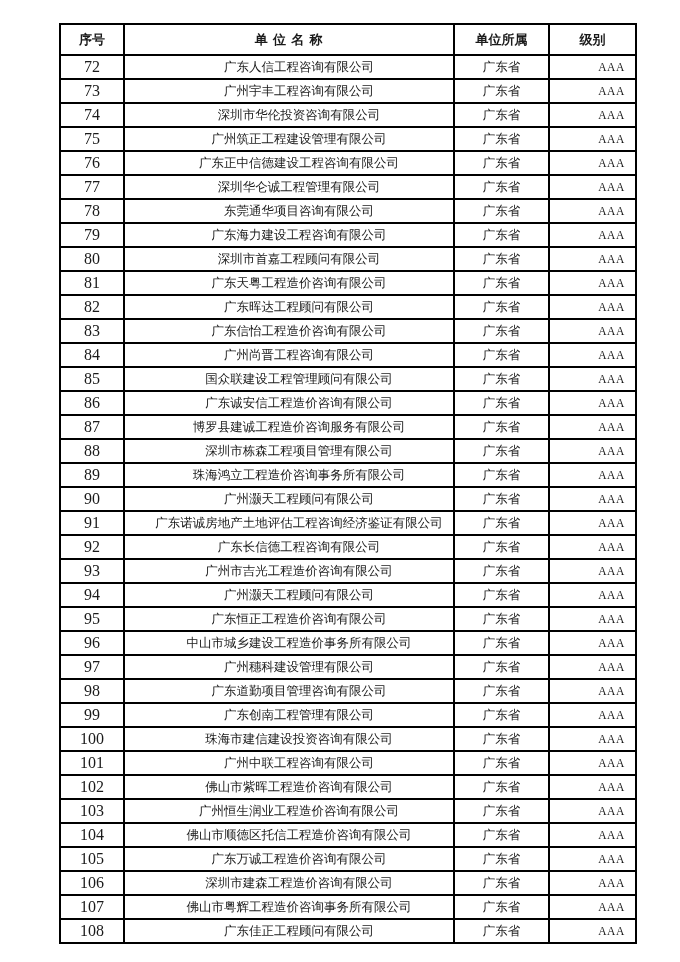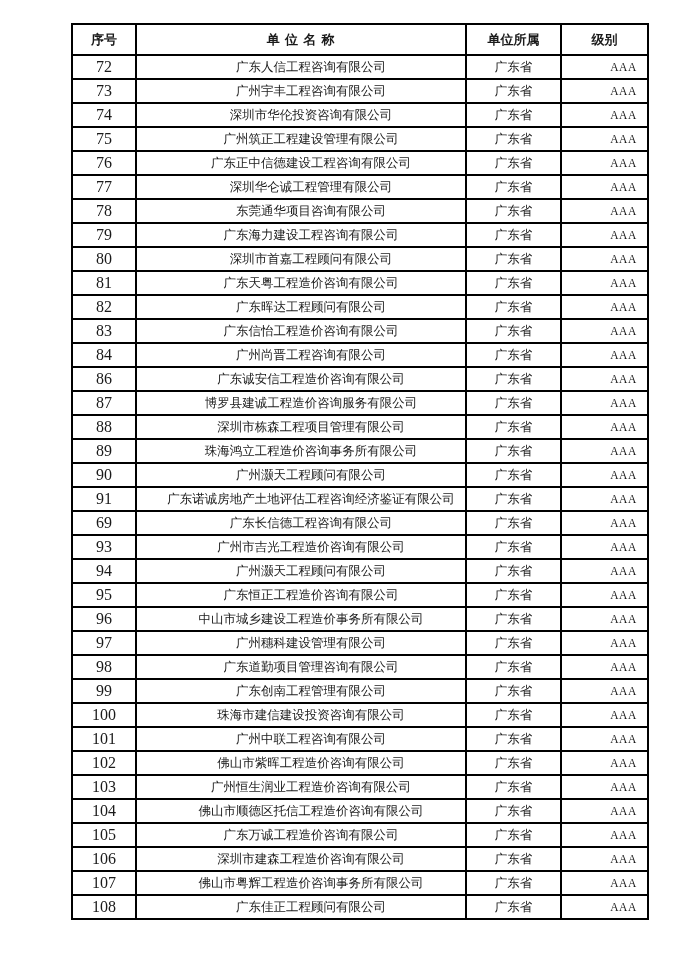--- a/index.html
+++ b/index.html
@@ -14,21 +14,21 @@
   }
   .page {
     position: relative;
     width: 680px;
     height: 962px;
     background: #ffffff;
     overflow: hidden;
   }
   table.company-table {
     position: absolute;
-    left: 71px;
+    left: 59px;
     top: 23px;
     width: 576px;
     border-collapse: collapse;
     table-layout: fixed;
     border-radius: 32px;
   }
   table.company-table th,
   table.company-table td {
     border: 2px solid #000000;
     overflow: hidden;
@@ -146,20 +146,26 @@
     <td class="col-aff">广东省</td>
     <td class="col-level">AAA</td>
   </tr>
         <tr class="data-row">
     <td class="col-index">84</td>
     <td class="col-name">广州尚晋工程咨询有限公司</td>
     <td class="col-aff">广东省</td>
     <td class="col-level">AAA</td>
   </tr>
         <tr class="data-row">
+    <td class="col-index">85</td>
+    <td class="col-name">国众联建设工程管理顾问有限公司</td>
+    <td class="col-aff">广东省</td>
+    <td class="col-level">AAA</td>
+  </tr>
+        <tr class="data-row">
     <td class="col-index">86</td>
     <td class="col-name">广东诚安信工程造价咨询有限公司</td>
     <td class="col-aff">广东省</td>
     <td class="col-level">AAA</td>
   </tr>
         <tr class="data-row">
     <td class="col-index">87</td>
     <td class="col-name">博罗县建诚工程造价咨询服务有限公司</td>
     <td class="col-aff">广东省</td>
     <td class="col-level">AAA</td>
@@ -182,21 +188,21 @@
     <td class="col-aff">广东省</td>
     <td class="col-level">AAA</td>
   </tr>
         <tr class="data-row">
     <td class="col-index">91</td>
     <td class="col-name">广东诺诚房地产土地评估工程咨询经济鉴证有限公司</td>
     <td class="col-aff">广东省</td>
     <td class="col-level">AAA</td>
   </tr>
         <tr class="data-row">
-    <td class="col-index">69</td>
+    <td class="col-index">92</td>
     <td class="col-name">广东长信德工程咨询有限公司</td>
     <td class="col-aff">广东省</td>
     <td class="col-level">AAA</td>
   </tr>
         <tr class="data-row">
     <td class="col-index">93</td>
     <td class="col-name">广州市吉光工程造价咨询有限公司</td>
     <td class="col-aff">广东省</td>
     <td class="col-level">AAA</td>
   </tr>

